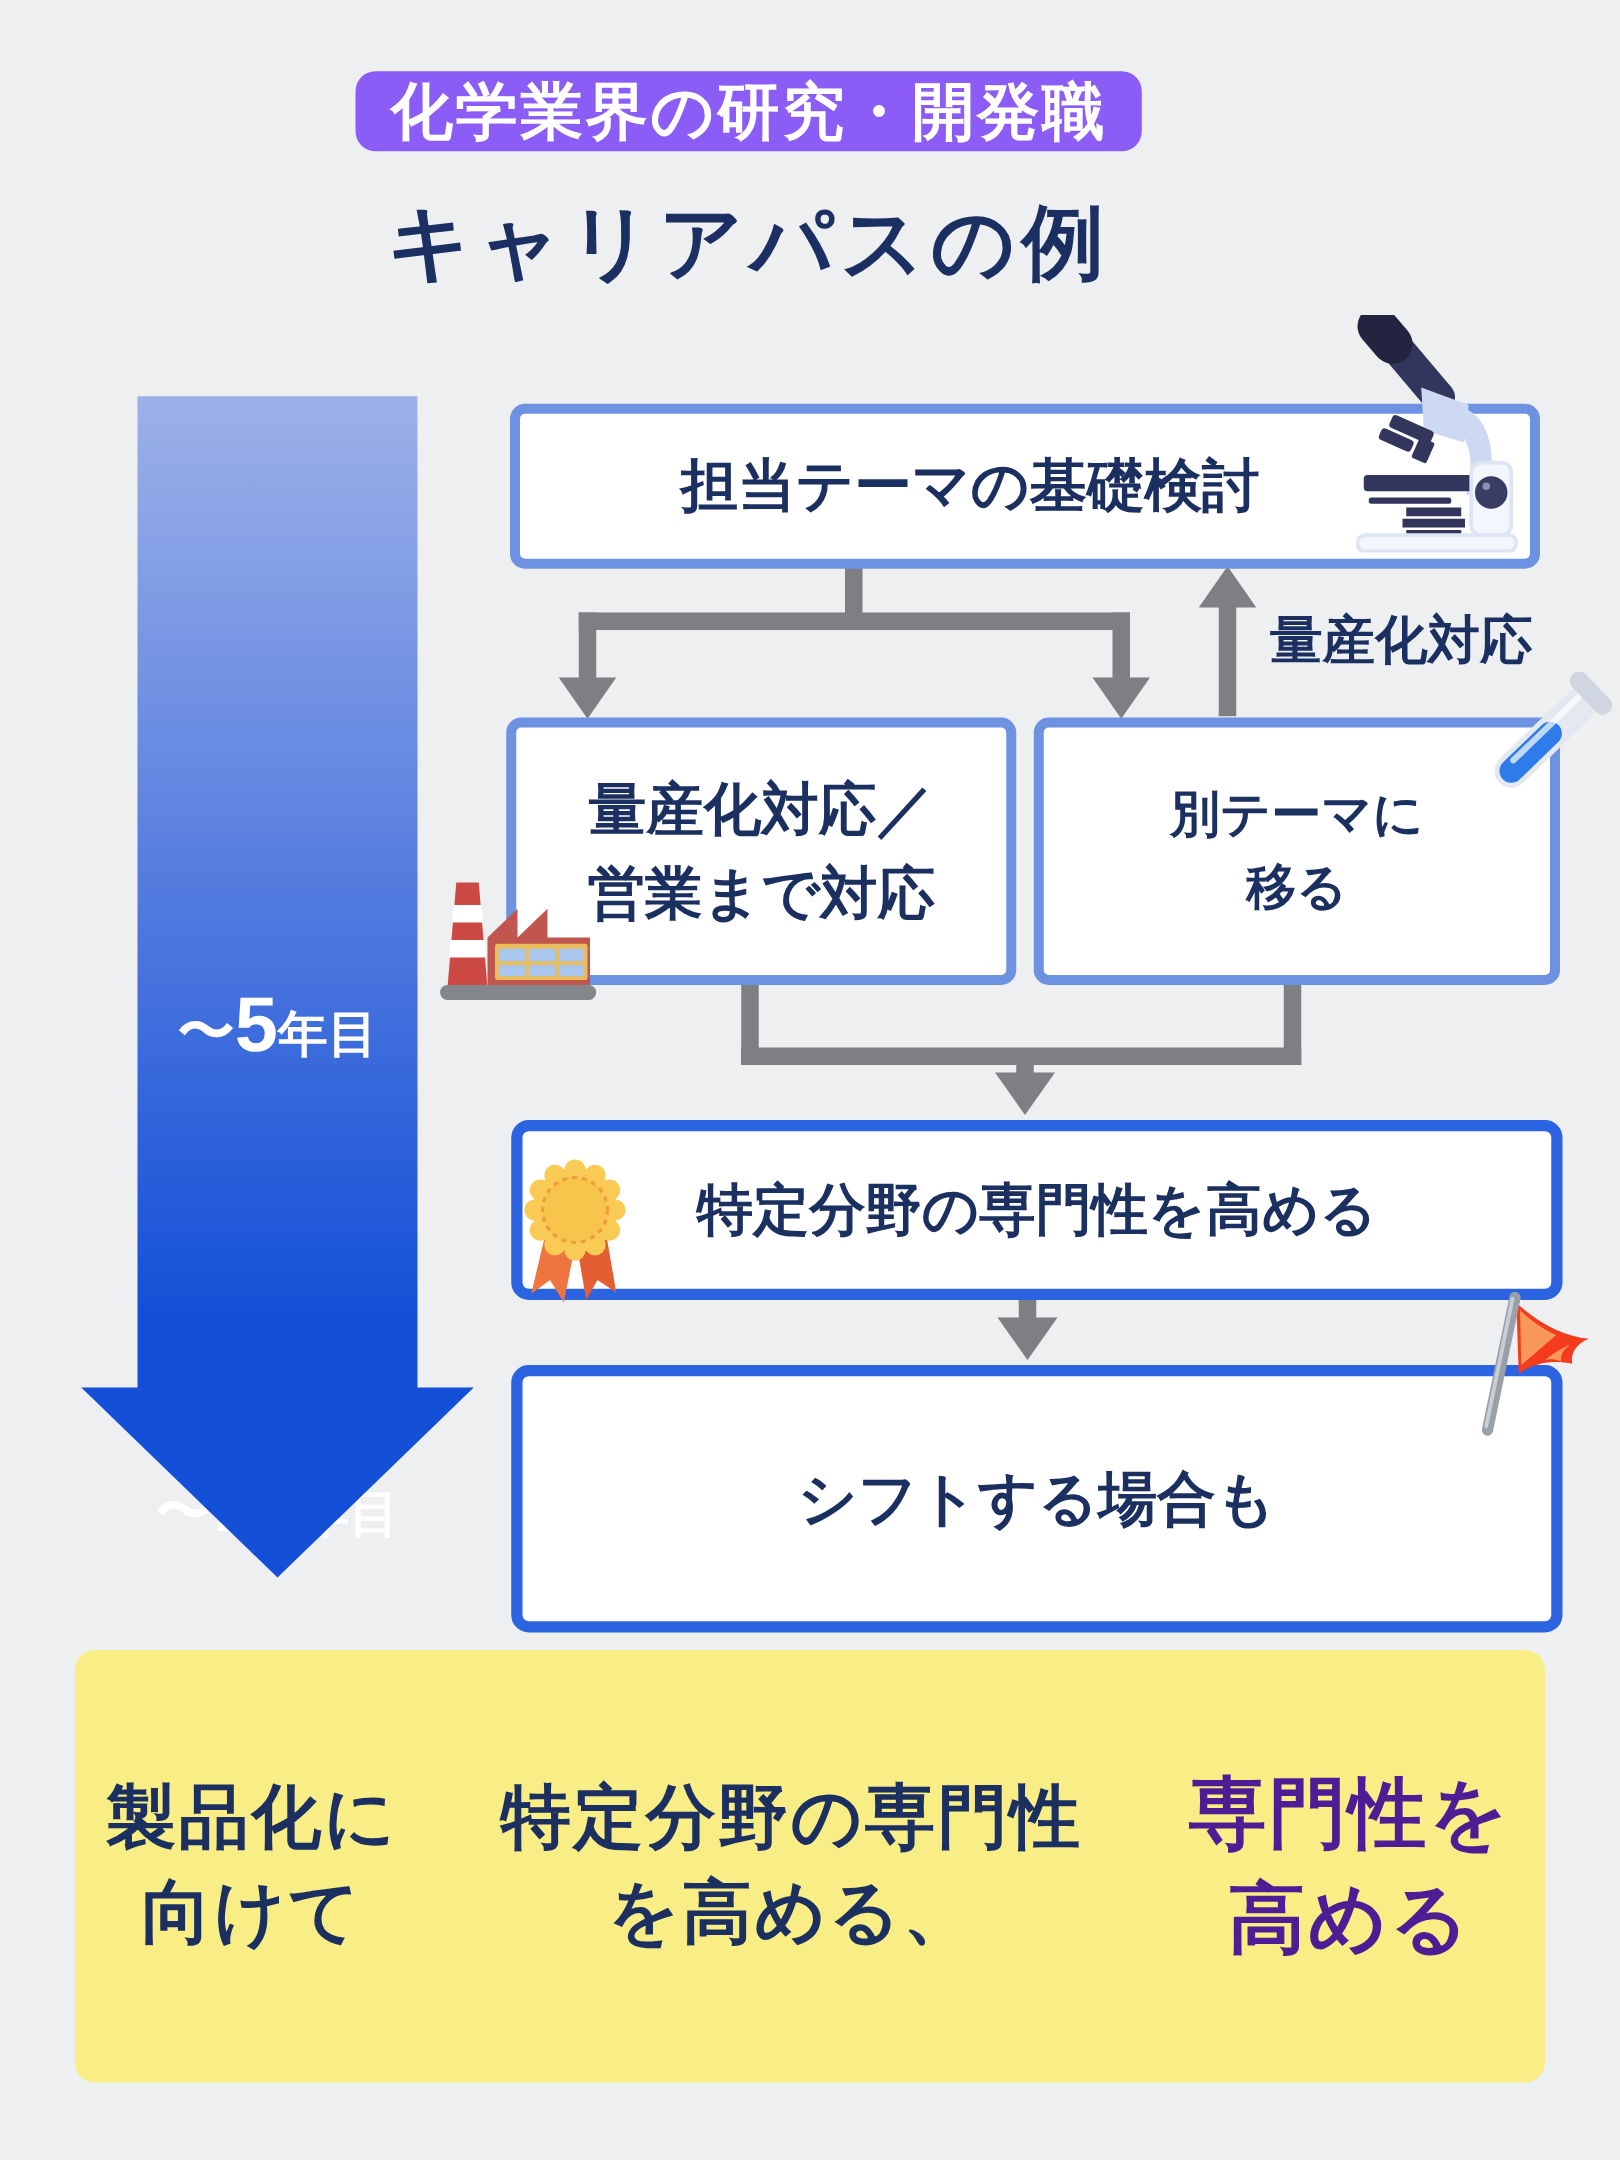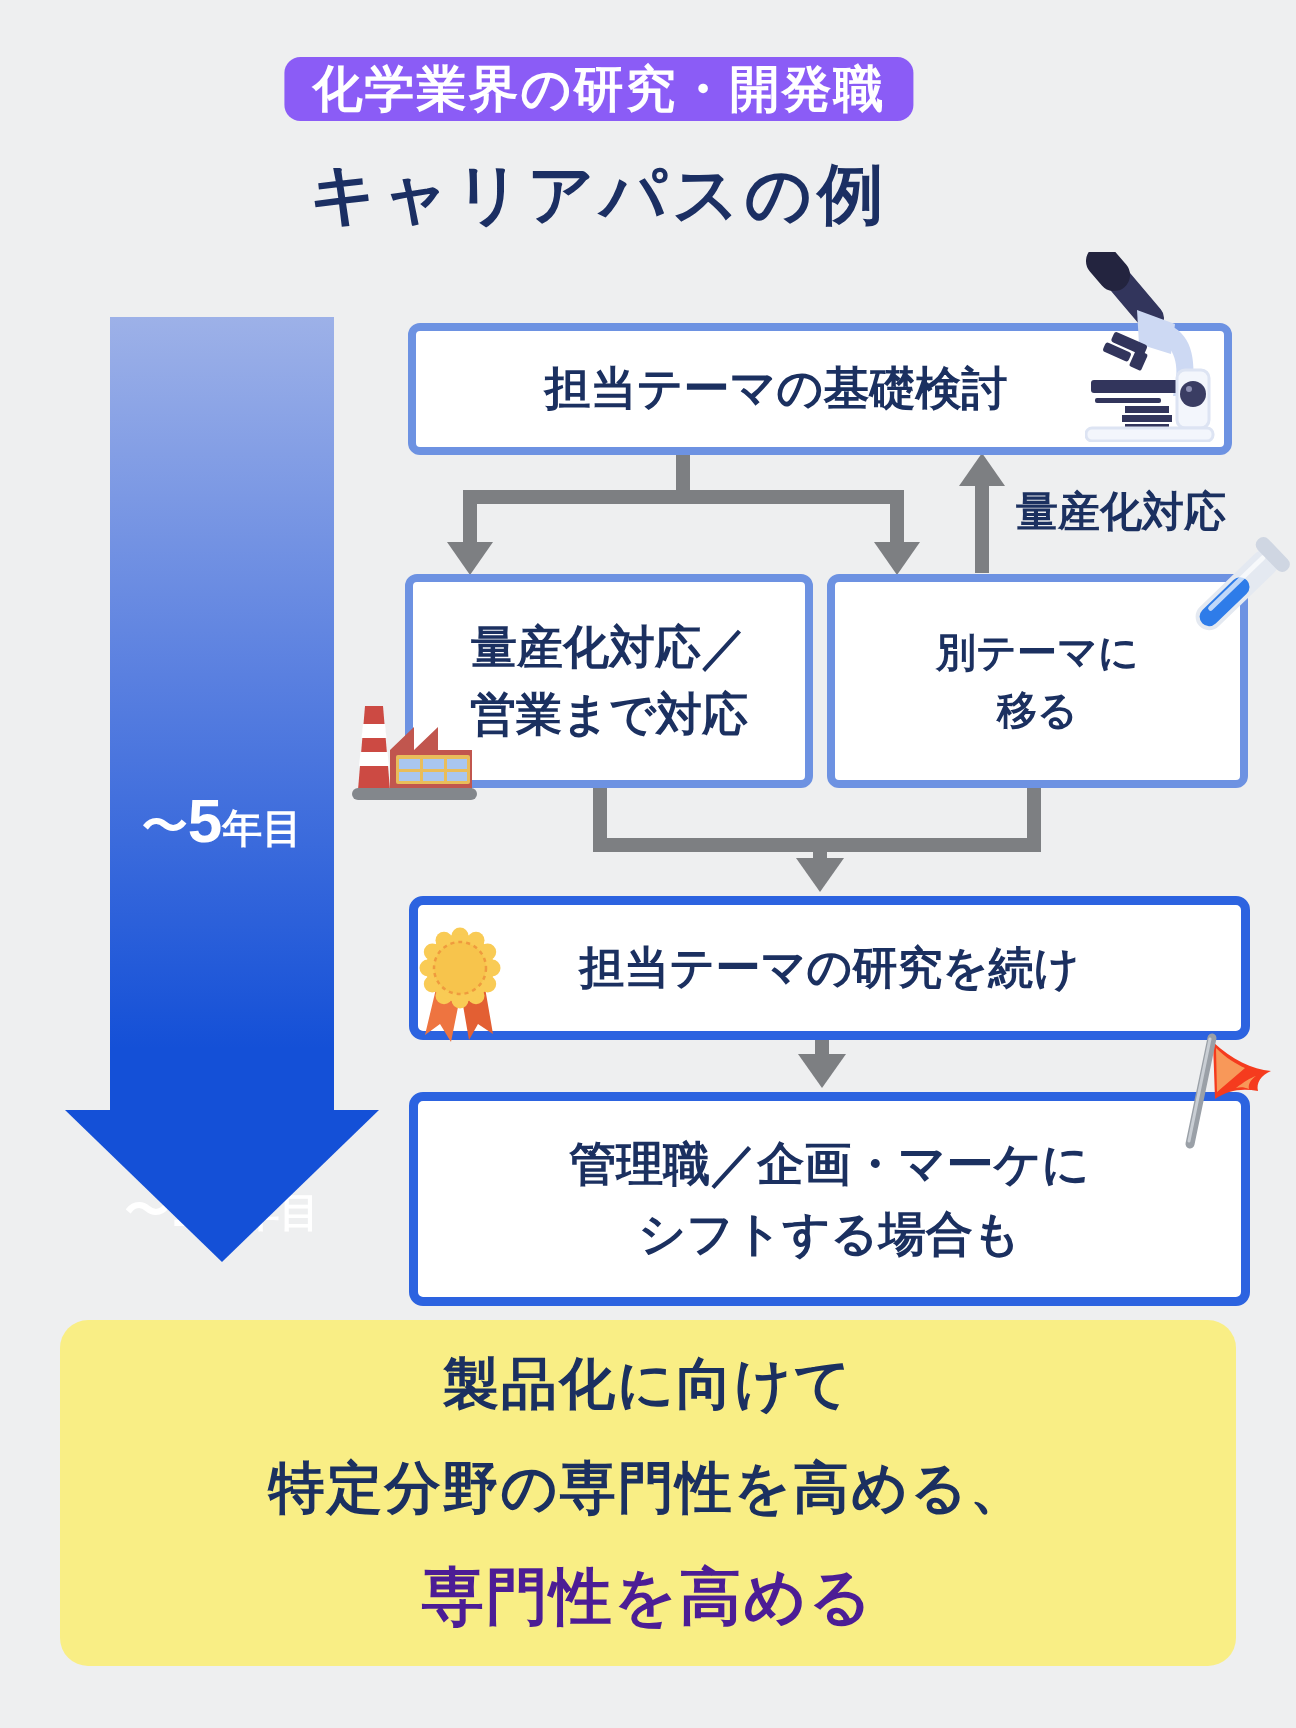--- a/index.html
+++ b/index.html
@@ -60,22 +60,22 @@
   }
   
   .icon{position:absolute;}
   .ic-microscope{left:1085px;top:252px;}
   .ic-factory{left:352px;top:700px;}
   .ic-testtube{left:1178px;top:533px;}
   .ic-medal{left:413px;top:918px;}
   .ic-flag{left:1150px;top:1030px;}
   
   .summary{
-    position:absolute;left:60px;top:1320px;width:1176px;height:346px;background:#f9ee85;border-radius:28px;
-    display:flex;flex-direction:column;align-items:center;justify-content:center;gap:28px;text-align:center;
+    position:absolute;left:60px;top:1320px;width:1176px;height:346px;background:#f9ee85;border-radius:16px;
+    display:flex;flex-direction:row;align-items:center;justify-content:center;gap:28px;text-align:center;
   }
   .sum-line{color:#1b3060;font-size:56px;font-weight:800;letter-spacing:2px;}
   .sum-accent{color:#4c1d95;font-size:62px;font-weight:800;letter-spacing:2px;}
 </style>
 </head>
 <body>
 
 <div class="canvas">
 
   <div class="badge">
@@ -125,25 +125,24 @@
     <span>量産化対応／</span>
     <span>営業まで対応</span>
   </div>
 
   <div class="fbox b-light box2b">
     <span>別テーマに</span>
     <span>移る</span>
   </div>
 
   <div class="fbox b-bright box3">
-    <span>担当テーマの研究を続け</span>
+    <span>特定分野の専門性を高める</span>
   </div>
 
   <div class="fbox b-bright box4">
-    <span>管理職／企画・マーケに</span>
     <span>シフトする場合も</span>
   </div>
 
   <svg class="icon ic-microscope" width="130" height="190" viewBox="0 0 130 190">
     <line x1="22" y1="14" x2="66" y2="66" stroke="#32355c" stroke-width="26" stroke-linecap="round"></line>
     <line x1="17" y1="9" x2="29" y2="23" stroke="#23243f" stroke-width="32" stroke-linecap="round"></line>
     <path d="M52,58 L90,72 L86,102 L54,92 Z" fill="#cdd9f3"></path>
     <g fill="#32355c">
       <rect x="26" y="86" width="36" height="11" rx="3" transform="rotate(24 44 92)"></rect>
       <rect x="18" y="95" width="28" height="10" rx="3" transform="rotate(24 32 100)"></rect>

